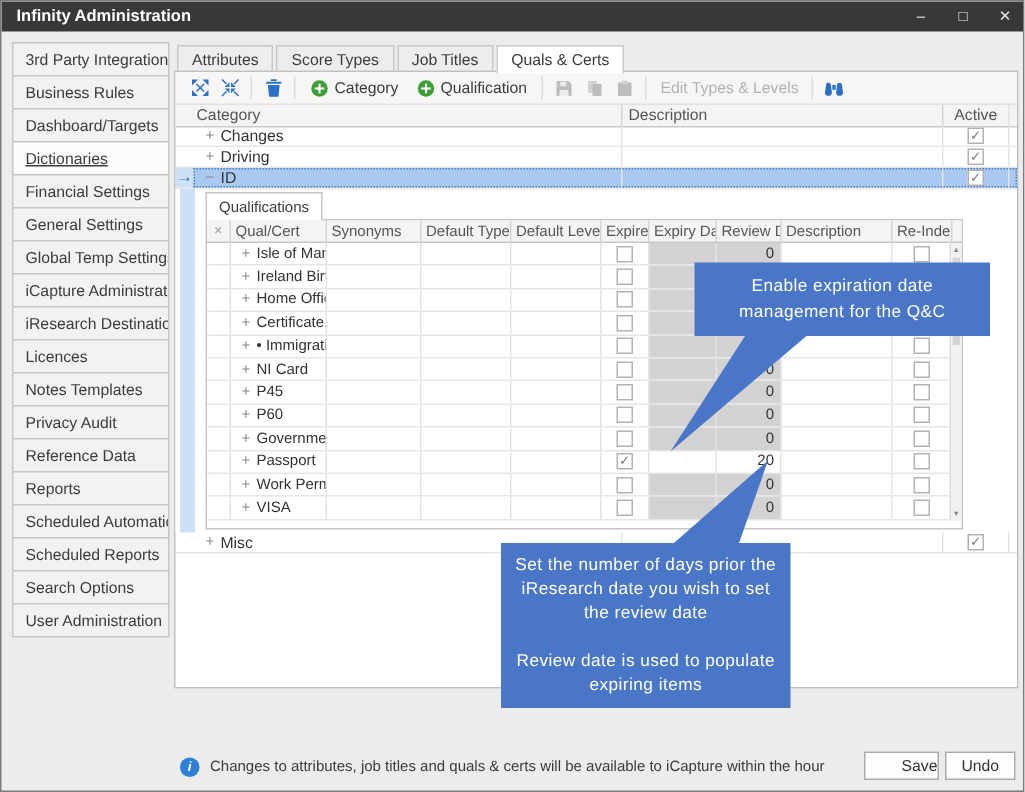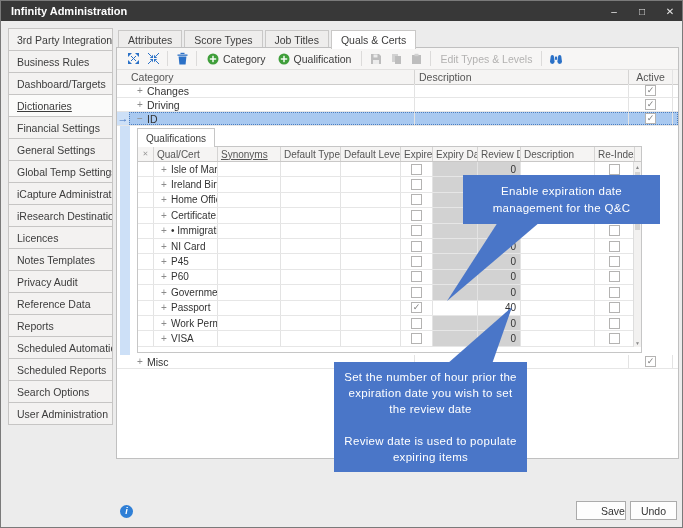--- a/index.html
+++ b/index.html
@@ -249,21 +249,21 @@
       </div>
     </div>
 
     <div class="nested">
       <div class="nstrip"></div>
       <div class="qtab">Qualifications</div>
       <div class="qgrid">
         <div class="qhdr" id="qhdr">
             <div class="qcell center xcol" style="width: 16px;"></div>
             <div class="qcell" style="width: 64px;">Qual/Cert</div>
-            <div class="qcell" style="width: 63px; text-decoration: underline;">Synonyms</div>
+            <div class="qcell" style="width: 63px;">Synonyms</div>
             <div class="qcell" style="width: 60px;">Default Type</div>
             <div class="qcell" style="width: 60px;">Default Level</div>
             <div class="qcell" style="width: 32px;">Expires?</div>
             <div class="qcell" style="width: 45px;">Expiry Days</div>
             <div class="qcell" style="width: 43px;">Review Days</div>
             <div class="qcell" style="width: 74px;">Description</div>
             <div class="qcell" style="width: 40px;">Re-Index</div>
           </div>
         <div id="qrows">
             <div class="qrow">
@@ -443,21 +443,21 @@
                 <span class="expander">+</span>
                 <span>Passport</span>
               </div>
               <div class="qcell" style="width: 63px;"></div>
               <div class="qcell" style="width: 60px;"></div>
               <div class="qcell" style="width: 60px;"></div>
               <div class="qcell center" style="width: 32px;">
                 <span class="cb checked"></span>
               </div>
               <div class="qcell" style="width: 45px;"></div>
-              <div class="qcell num" style="width: 43px;">40</div>
+              <div class="qcell num" style="width: 43px;">20</div>
               <div class="qcell" style="width: 74px;"></div>
               <div class="qcell center" style="width: 40px;">
                 <span class="cb"></span>
               </div>
             </div>
             <div class="qrow">
               <div class="qcell center" style="width: 16px;"></div>
               <div class="qcell" style="width: 64px;">
                 <span class="expander">+</span>
                 <span>Work Permit</span>
@@ -524,24 +524,25 @@
     </svg>
   <svg class="tail" style="left:444px;top:304px" width="72" height="62">
       <polygon class="copoly" points="2,59 47,59 67,2" fill="#4a76c8"></polygon>
     </svg>
 
   <div class="callout cobg" style="left: 462px; top: 174px; width: 197px; height: 49px; background: rgb(74, 118, 200);">
     <div>Enable expiration date management for the Q&amp;C</div>
   </div>
 
   <div class="callout cobg" style="left: 333px; top: 361px; width: 193px; height: 110px; background: rgb(74, 118, 200);">
-    <div>Set the number of hour prior the expiration date you wish to set the review date</div>
+    <div>Set the number of days prior the iResearch date you wish to set the review date</div>
     <div class="co-gap"></div>
     <div>Review date is used to populate expiring items</div>
   </div>
 
   <div class="statusbar">
     <span class="info-icon">i</span>
+    <span class="status-msg">Changes to attributes, job titles and quals &amp; certs will be available to iCapture within the hour</span>
   </div>
   <div class="btn save">Save</div>
   <div class="btn undo">Undo</div>
 
 </div>
 
 </body></html>

